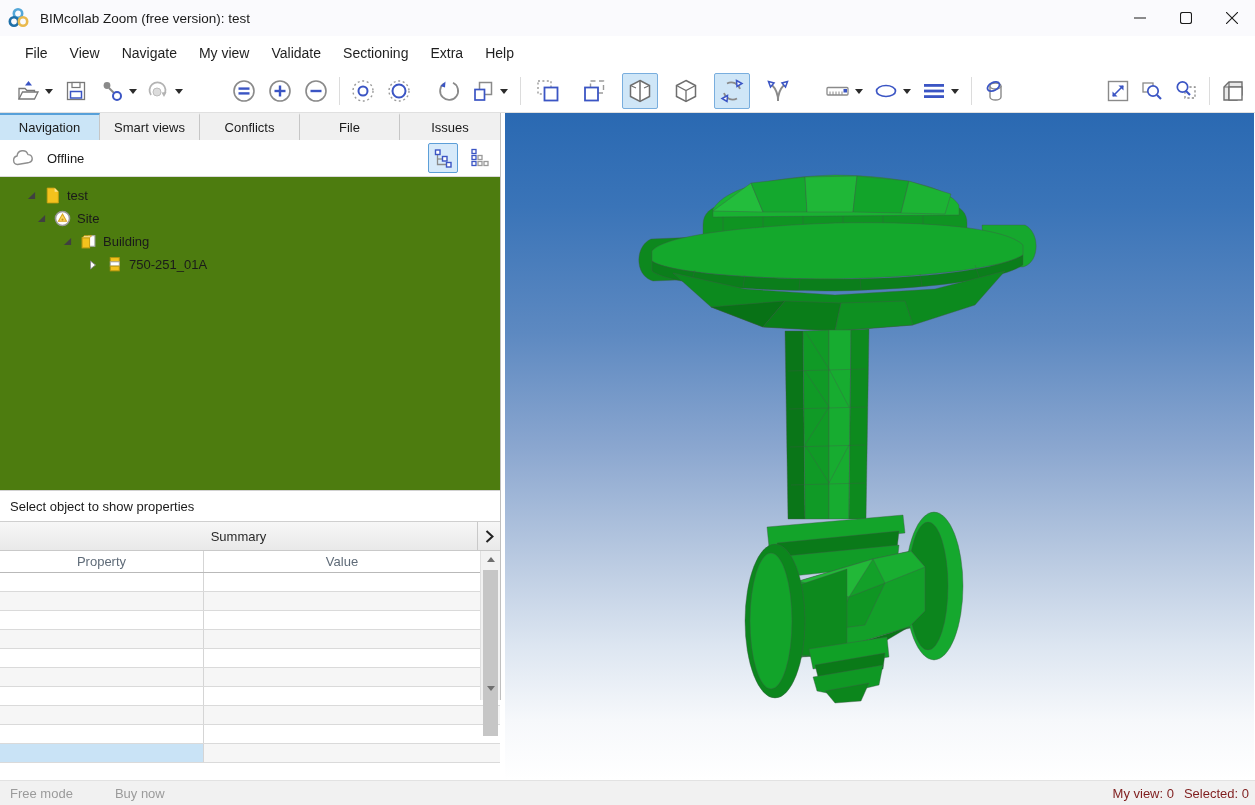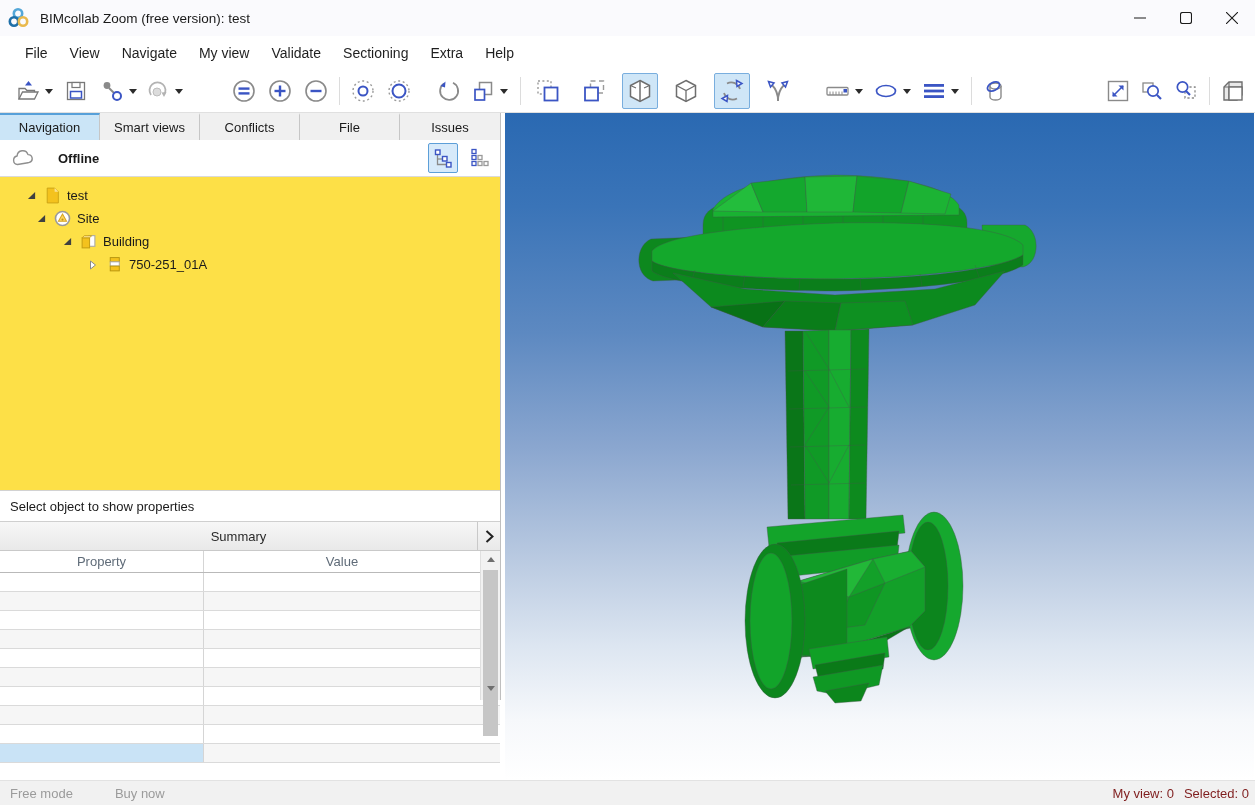--- a/index.html
+++ b/index.html
@@ -23,36 +23,36 @@
   .tbtn { height:34px; min-width:28px; display:flex; align-items:center; justify-content:center; border:1px solid transparent; border-radius:2px; }
   .tbtn svg { display:block; }
   .tbtn.big { width:36px; height:36px; }
   .tbtn.active { background:#cfe6f7; border-color:#79aede; }
   .dd { width:14px; height:34px; display:flex; align-items:center; justify-content:center; }
   .caret { width:0; height:0; border-left:4px solid transparent; border-right:4px solid transparent; border-top:5px solid #2b2b2b; }
   .tsep { width:1px; height:28px; background:#dcdcdc; margin:0 9px; }
 
   
   .main { position:relative; height:667px; display:flex; }
-  .sidebar { position:relative; width:501px; height:587px; border-right:1px solid #bfbfbf; background:#fde047; }
+  .sidebar { position:relative; width:501px; height:587px; border-right:1px solid #bfbfbf; background:#4d7c0f; }
   .gutter { width:4px; background:#fff; }
   .viewport { position:relative; width:749px; height:667px;
     background:linear-gradient(180deg,#2a69b2 0%,#3a74b8 14%,#5d89c1 33%,#8aa6cf 50%,#b7c8e0 66%,#dde6f1 80%,#f6f8fb 91%,#ffffff 100%); }
   .viewport svg { position:absolute; inset:0; }
 
   
   .tabs { display:flex; height:27px; border-bottom:1px solid #d5d5d5; }
   .tab { width:100px; height:27px; display:flex; align-items:center; justify-content:center;
          font-size:13px; background:#f0f0f0; border-right:1px solid #c6c6c6; border-top:2px solid #f0f0f0; }
   .tab.active { background:#cbe5f7; border-top:2px solid #57a0d9; }
   .tab:last-child { border-right:none;text-align:right; }
 
   
   .offline-row { height:37px; display:flex; align-items:center; padding:0 6px 0 12px; border-bottom:1px solid #dadada; background:#fff; }
-  .offline-label { font-size:13px; margin-left:24px;font-weight:bold; }
+  .offline-label { font-size:13px; margin-left:13px; }
   .view-btns { margin-left:auto; display:flex; gap:6px; }
   .vbtn { width:30px; height:30px; display:flex; align-items:center; justify-content:center; border:1px solid transparent; border-radius:2px; }
   .vbtn.active { background:#d7eafa; border-color:#5d9fd8; }
 
   
   .tree { padding-top:7px; }
   .tree-row { height:23px; display:flex; align-items:center; font-size:13px; }
   .tw { width:14px; height:14px; display:flex; align-items:center; justify-content:center; flex:none; }
   .ticon { width:17px; height:17px; margin:0 6px 0 6px; flex:none; }
 

